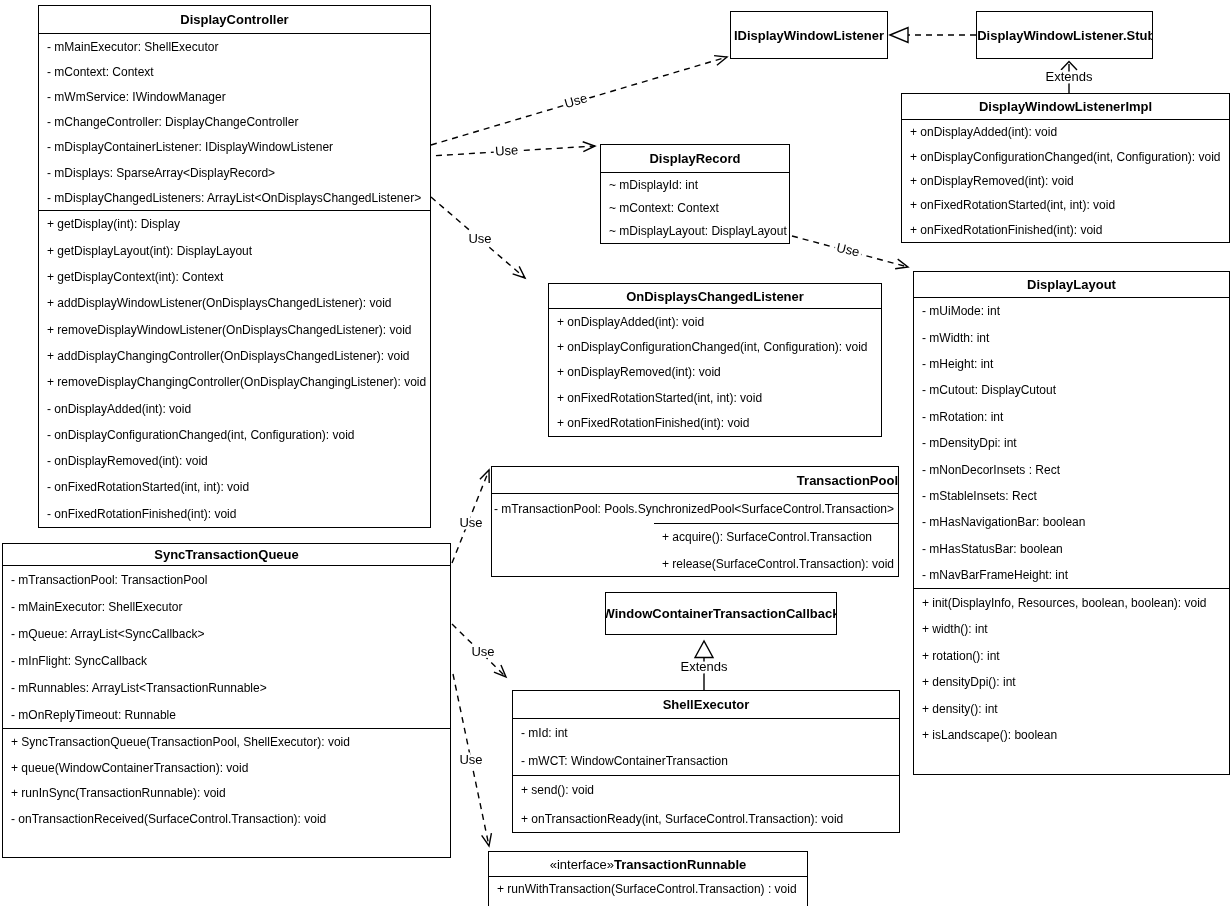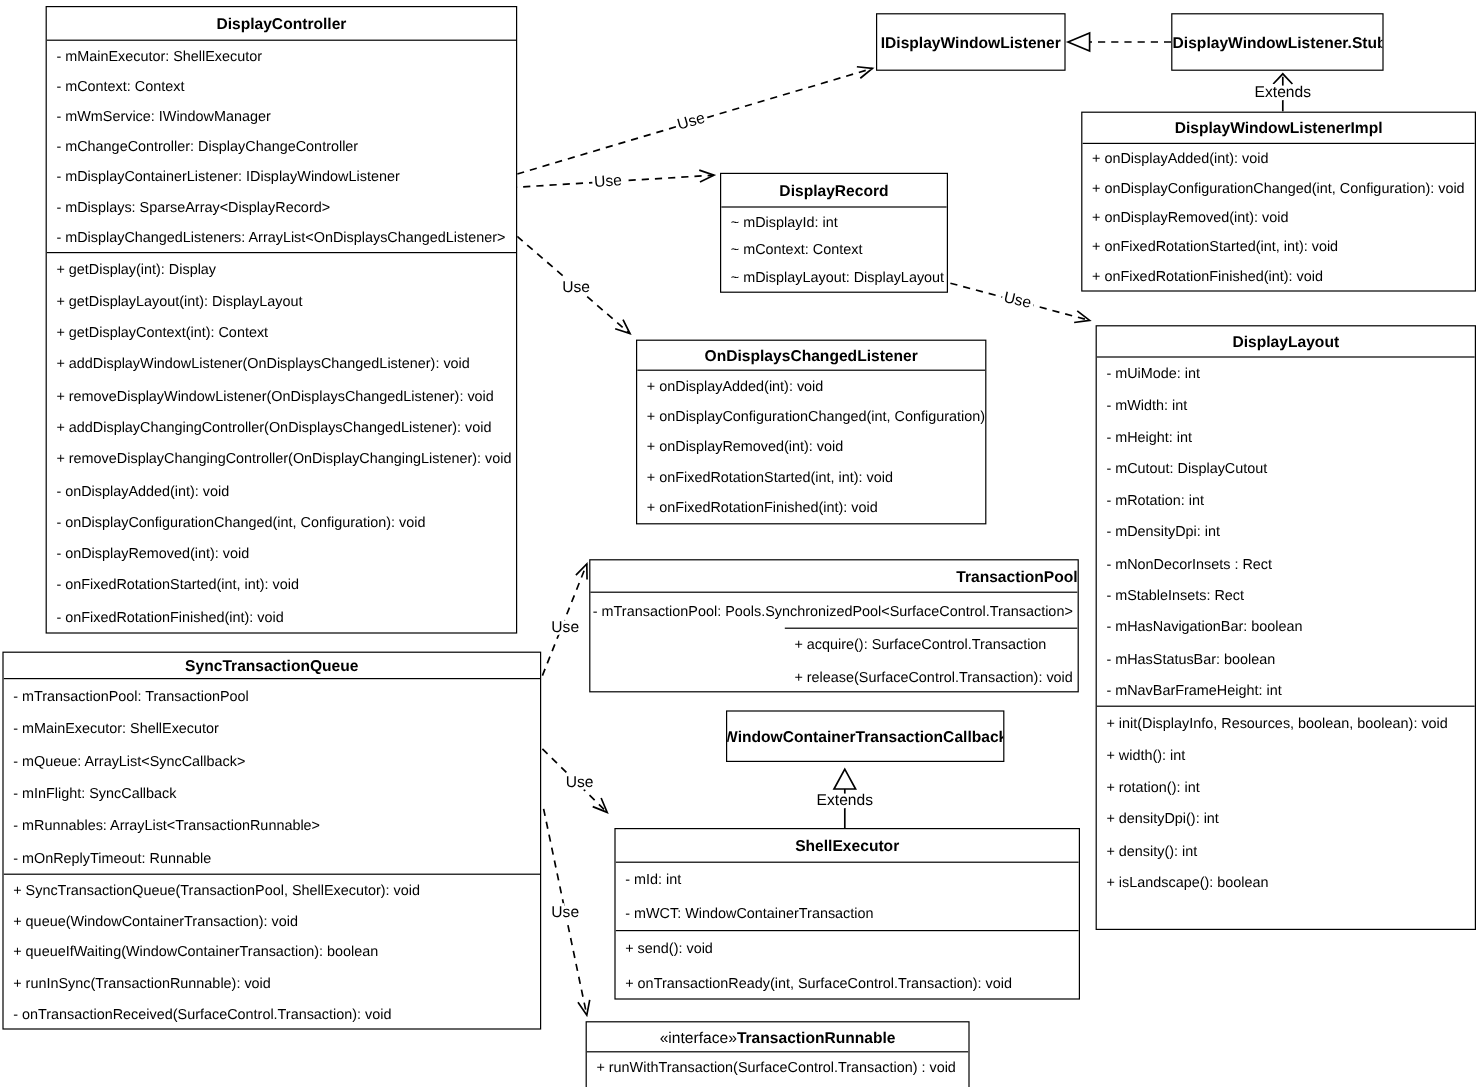--- a/index.html
+++ b/index.html
@@ -134,21 +134,21 @@
 
   <div class="uml" style="left:600px;top:144px;width:190px;height:100px;--th:27px;">
     <div class="title">DisplayRecord</div>
     <div class="sec" style="--rh:23.3px;">
         <div class="row">~ mDisplayId: int</div>
         <div class="row">~ mContext: Context</div>
         <div class="row">~ mDisplayLayout: DisplayLayout</div>
       </div>
   </div>
 
-  <div class="uml" style="left:530px;top:283px;width:292px;height:154px;--th:24px;">
+  <div class="uml" style="left:548px;top:283px;width:334px;height:154px;--th:24px;">
     <div class="title">OnDisplaysChangedListener</div>
     <div class="sec" style="--rh:25.4px;">
         <div class="row">+ onDisplayAdded(int): void</div>
         <div class="row">+ onDisplayConfigurationChanged(int, Configuration): void</div>
         <div class="row">+ onDisplayRemoved(int): void</div>
         <div class="row">+ onFixedRotationStarted(int, int): void</div>
         <div class="row">+ onFixedRotationFinished(int): void</div>
       </div>
   </div>
 
@@ -210,21 +210,20 @@
         <div class="row">- mTransactionPool: TransactionPool</div>
         <div class="row">- mMainExecutor: ShellExecutor</div>
         <div class="row">- mQueue: ArrayList&lt;SyncCallback&gt;</div>
         <div class="row">- mInFlight: SyncCallback</div>
         <div class="row">- mRunnables: ArrayList&lt;TransactionRunnable&gt;</div>
         <div class="row">- mOnReplyTimeout: Runnable</div>
       </div>
     <div class="sec" style="--rh:25.8px;">
         <div class="row">+ SyncTransactionQueue(TransactionPool, ShellExecutor): void</div>
         <div class="row">+ queue(WindowContainerTransaction): void</div>
-        <div class="row">+ queueIfWaiting(WindowContainerTransaction): boolean</div>
         <div class="row">+ runInSync(TransactionRunnable): void</div>
         <div class="row">- onTransactionReceived(SurfaceControl.Transaction): void</div>
       </div>
   </div>
 
   <div class="uml" style="left:488px;top:851px;width:320px;height:65px;--th:24px;">
     <div class="title">
       <span class="stereo">«interface»</span>
         <span>TransactionRunnable</span>
     </div>

